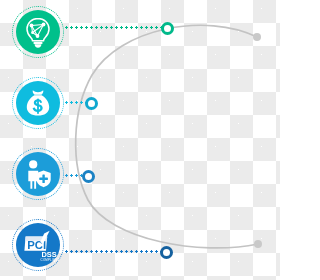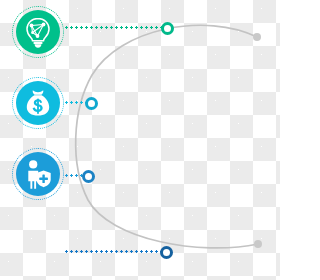--- a/index.html
+++ b/index.html
@@ -165,14 +165,31 @@
         <rect x="26.4" y="22.5" width="2.4" height="8.6" rx="0.6"></rect>
         <rect x="23.3" y="25.6" width="8.6" height="2.4" rx="0.6"></rect>
       </g>
     </svg>
   </div>
 
   <span class="dotline" style="left:64px; top:250px; width:98px; color:#1478c8;"></span>
 
   <span class="node" style="left:160px; top:246px; color:#15619f;"></span>
 
+  <div class="badge" style="left:12px; top:219px; color:#1478c8;">
+    <span class="ringdots"></span>
+    <span class="disc"></span>
+    <svg class="glyph" viewBox="0 0 44 44" aria-hidden="true">
+
+      <path d="M9.6 13.6h21.6l-1.2 14.2H8.4z" fill="#ffffff"></path>
+      <path d="M9.6 13.6h21.6l-0.35 4.1H9.3z" fill="#dfe9f5"></path>
+
+      <text x="11.2" y="26.2" font-family="Liberation Sans, sans-serif" font-size="11.4" font-weight="bold" fill="#1478c8">PCI</text>
+
+      <path d="M28.2 10.4l5.4-2.6-6.6 13.1-2.8-2.0z" fill="#ffffff"></path>
+
+      <text x="25.4" y="33.6" font-family="Liberation Sans, sans-serif" font-size="7.4" font-weight="bold" fill="#ffffff">DSS</text>
+
+      <text x="24.6" y="38.0" font-family="Liberation Sans, sans-serif" font-size="2.9" letter-spacing="0.2" fill="#ffffff">COMPLIANT</text>
+    </svg>
+  </div>
 
 </div>
 
 </body></html>

